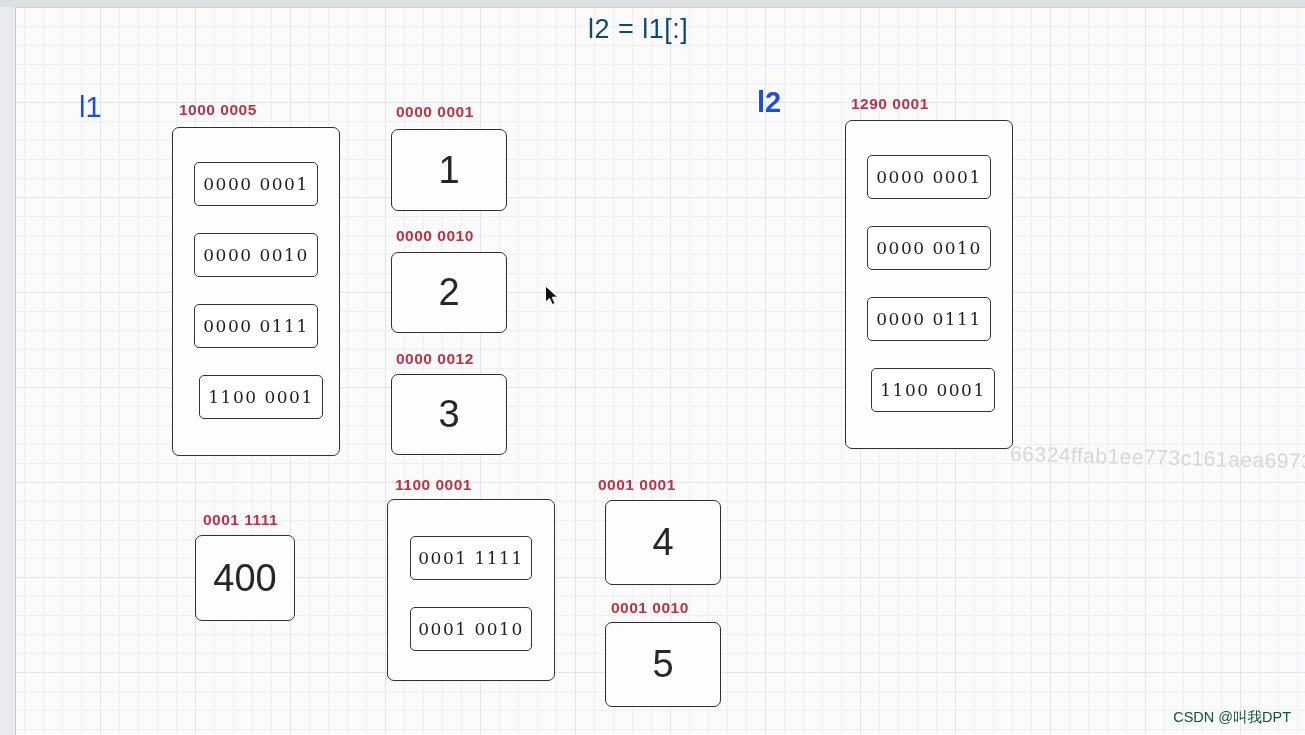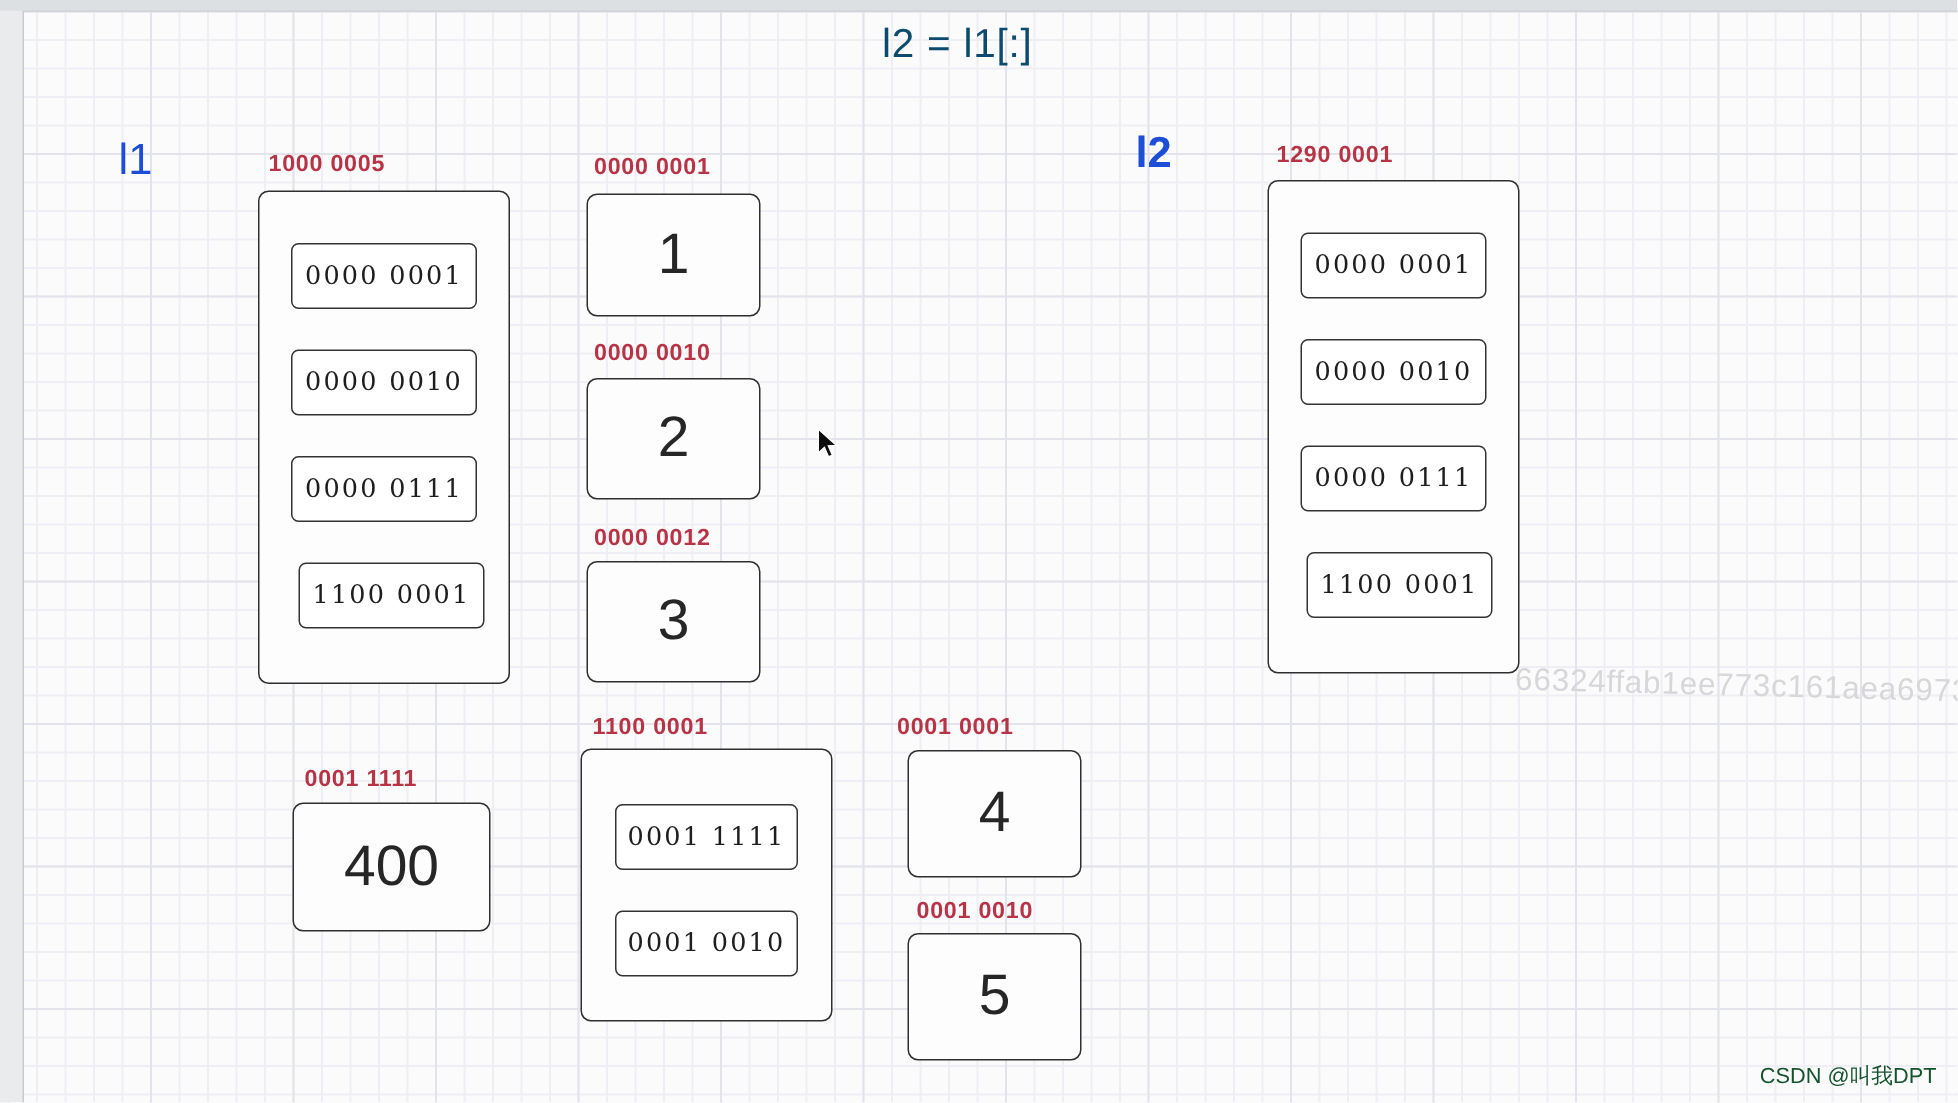--- a/index.html
+++ b/index.html
@@ -97,21 +97,21 @@
 <div class="varlabel" style="left:757px;top:86px;font-weight:bold;">l2</div>
 <div class="addr" style="left:851px;top:95px;">1290 0001</div>
 <div class="obj-box list-box" style="left:845px;top:120px;width:168px;height:329px;padding-top:34px;gap:27px;">
   <div class="cell">0000 0001</div>
   <div class="cell">0000 0010</div>
   <div class="cell">0000 0111</div>
   <div class="cell" style="margin-left:8px;">1100 0001</div>
 </div>
 
 <div class="addr" style="left:203px;top:511px;">0001 1111</div>
-<div class="obj-box value-box" style="left:195px;top:535px;width:132px;height:86px;">400</div>
+<div class="obj-box value-box" style="left:195px;top:535px;width:100px;height:86px;">400</div>
 
 <div class="addr" style="left:395px;top:476px;">1100 0001</div>
 <div class="obj-box list-box" style="left:387px;top:499px;width:168px;height:182px;padding-top:36px;gap:27px;">
   <div class="cell" style="width:122px;">0001 1111</div>
   <div class="cell" style="width:122px;">0001 0010</div>
 </div>
 
 <div class="addr" style="left:598px;top:476px;">0001 0001</div>
 <div class="obj-box value-box" style="left:605px;top:500px;width:116px;height:85px;">4</div>
 

